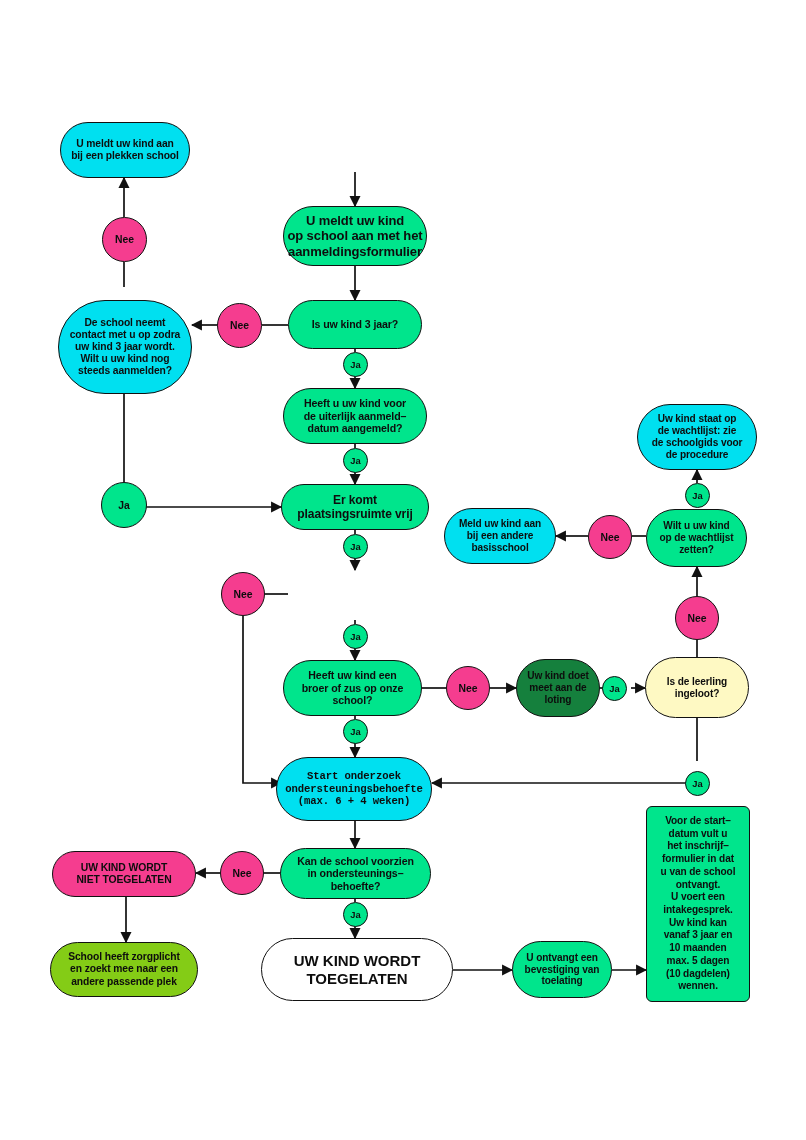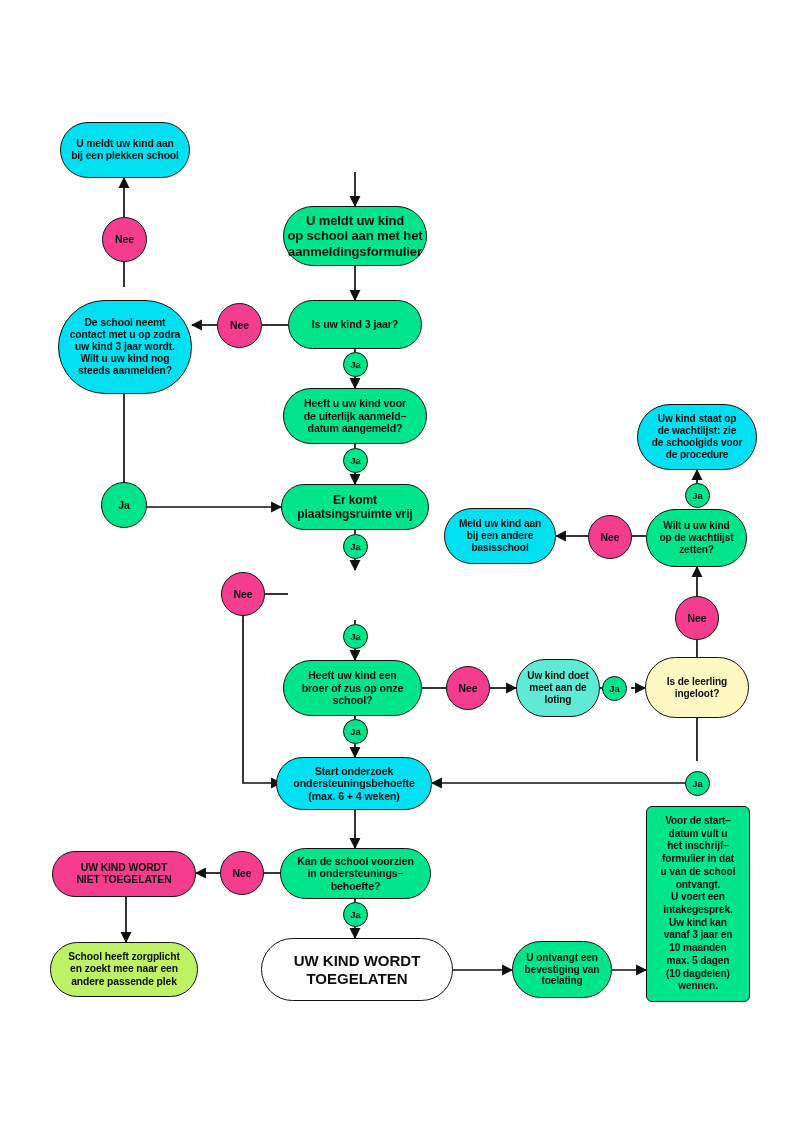--- a/index.html
+++ b/index.html
@@ -170,52 +170,52 @@
 datum aangemeld?</div>
 
   <div class="node rounded" style="left:281px; top:484px; width:148px; height:46px; background:#00E58C; font-size:12px;">Er komt
 plaatsingsruimte vrij</div>
 
 
   <div class="node rounded" style="left:283px; top:660px; width:139px; height:56px; background:#00E58C; font-size:10.6px;">Heeft uw kind een
 broer of zus op onze
 school?</div>
 
-  <div class="node rounded" style="left:276px; top:757px; width:156px; height:53px; background:#00E0F0; font-size:10.6px;">Start onderzoek
+  <div class="node rounded" style="left:276px; top:757px; width:156px; height:64px; background:#00E0F0; font-size:10.6px;font-family:Liberation Mono, monospace;">Start onderzoek
 ondersteuningsbehoefte
 (max. 6 + 4 weken)</div>
 
   <div class="node rounded" style="left:280px; top:848px; width:151px; height:51px; background:#00E58C; font-size:10.6px;">Kan de school voorzien
 in ondersteunings–
 behoefte?</div>
 
   <div class="node terminal" style="left:261px; top:938px; width:192px; height:63px; font-size:15px; letter-spacing:0px;">UW KIND WORDT
 TOEGELATEN</div>
 
   <div class="node rounded" style="left:52px; top:851px; width:144px; height:46px; background:#F53D8F; font-size:10.4px;">UW KIND WORDT
 NIET TOEGELATEN</div>
 
-  <div class="node rounded" style="left:50px; top:942px; width:148px; height:55px; background:#bef264; font-size:10.3px;">School heeft zorgplicht
+  <div class="node rounded" style="left:50px; top:942px; width:148px; height:55px; background:#84cc16; font-size:10.3px;">School heeft zorgplicht
 en zoekt mee naar een
 andere passende plek</div>
 
   <div class="node rounded" style="left:637px; top:404px; width:120px; height:66px; background:#00E0F0; font-size:10.1px;">Uw kind staat op
 de wachtlijst: zie
 de schoolgids voor
 de procedure</div>
 
   <div class="node rounded" style="left:646px; top:509px; width:101px; height:58px; background:#00E58C; font-size:10.1px;">Wilt u uw kind
 op de wachtlijst
 zetten?</div>
 
   <div class="node rounded" style="left:444px; top:508px; width:112px; height:56px; background:#00E0F0; font-size:10.1px;">Meld uw kind aan
 bij een andere
 basisschool</div>
 
-  <div class="node rounded" style="left:516px; top:659px; width:84px; height:58px; background:#5eead4; font-size:10.1px;">Uw kind doet
+  <div class="node rounded" style="left:516px; top:659px; width:84px; height:58px; background:#15803d; font-size:10.1px;">Uw kind doet
 meet aan de
 loting</div>
 
   <div class="node rounded" style="left:645px; top:657px; width:104px; height:61px; background:#fef9c3; font-size:10.1px;">Is de leerling
 ingeloot?</div>
 
   <div class="node rounded" style="left:512px; top:941px; width:100px; height:57px; background:#00E58C; font-size:10.1px;">U ontvangt een
 bevestiging van
 toelating</div>
 

